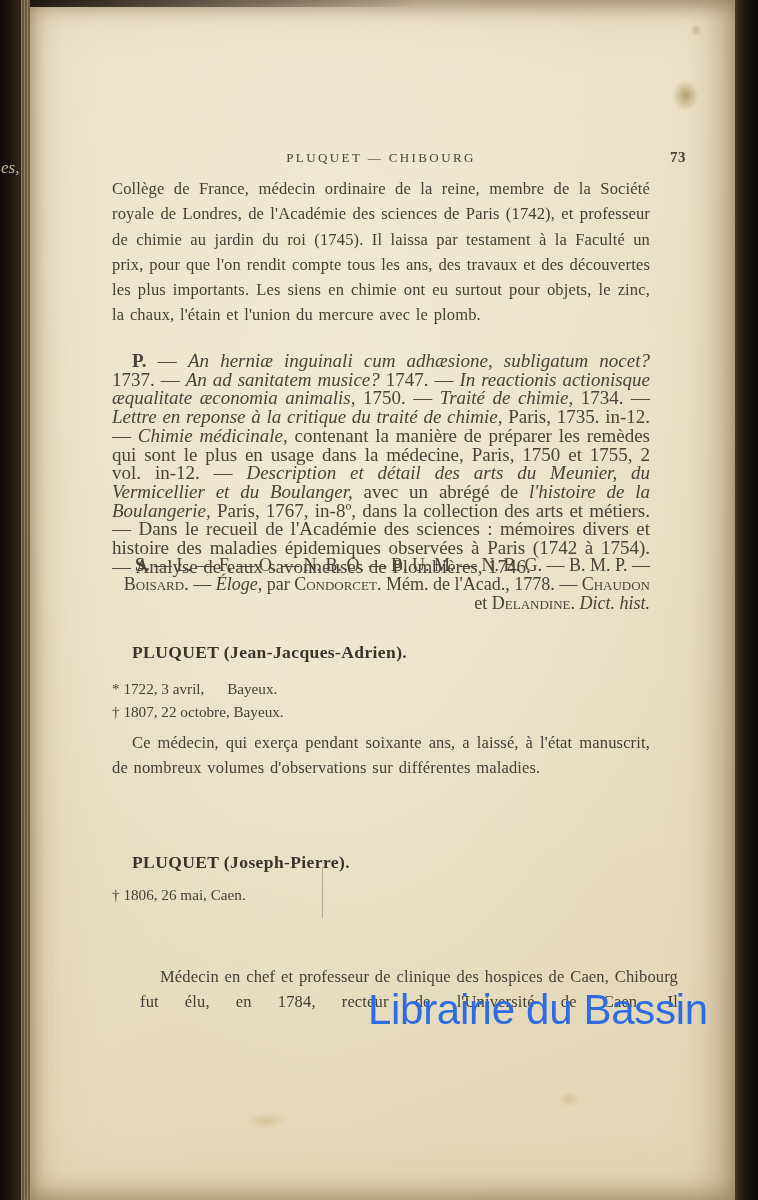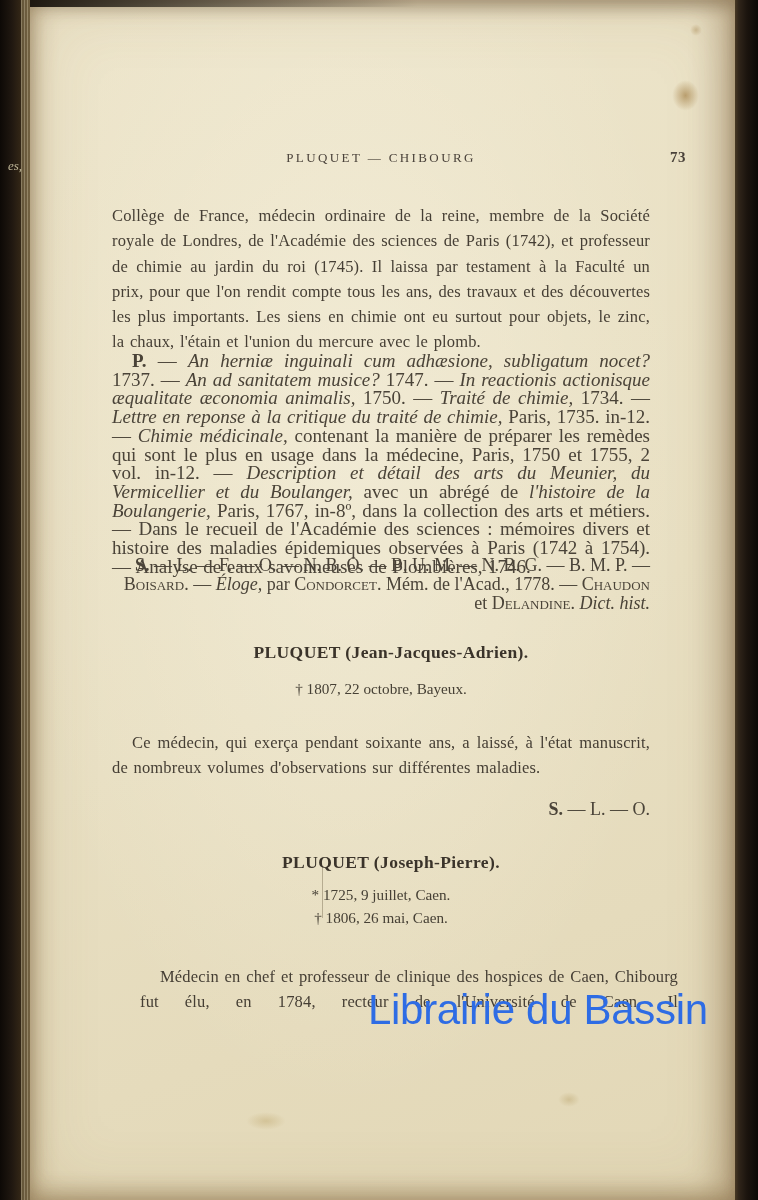--- a/index.html
+++ b/index.html
@@ -11,21 +11,21 @@
   
   .left-edge {
     position:absolute; left:0; top:0; bottom:0; width:30px;
     background:linear-gradient(to right,#0d0906,#1f1710 38%,#352817 72%,#57442a 100%);
   }
   .left-edge::after {
     content:""; position:absolute; right:0; top:0; bottom:0; width:9px; opacity:.55;
     background:repeating-linear-gradient(to right,#cfc29d 0 1px,#8a7a55 1px 3px);
   }
   .edge-text {
-    position:absolute; top:158px; left:8px; color:#d9d0ae; font-size:13px;
+    position:absolute; top:158px; left:1px; color:#d9d0ae; font-size:17px;
     font-style:italic; opacity:.85; white-space:nowrap; z-index:2;
   }
   .right-edge {
     position:absolute; right:0; top:0; bottom:0; width:23px;
     background:linear-gradient(to left,#0b0805,#1b140e 48%,#30251a 84%,#483924 100%);
   }
   
   .page {
     position:absolute; left:30px; right:23px; top:0; bottom:0;
     background:
@@ -49,27 +49,27 @@
         background:radial-gradient(ellipse, rgba(150,115,55,.35), rgba(150,115,55,0) 70%); }
   .s3 { left:216px; top:1112px; width:40px; height:18px;
         background:radial-gradient(ellipse, rgba(172,142,72,.30), rgba(172,142,72,0) 70%); }
   .s4 { left:528px; top:1092px; width:22px; height:15px;
         background:radial-gradient(ellipse, rgba(160,130,60,.28), rgba(160,130,60,0) 70%); }
   .crease { position:absolute; left:292px; top:866px; width:1px; height:52px;
         background:rgba(90,75,50,.35); border-radius:1px; }
   
   .content { position:absolute; left:82px; top:0; width:538px; height:100%;
              color:#453e34; }
-  .content > * { position:absolute; left:0; width:538px; margin:0;text-align:center; }
+  .content > * { position:absolute; left:0; width:538px; margin:0; }
   .running-head { top:150px; text-align:center; font-size:13px; letter-spacing:2.4px;
                   color:#4a423a; }
   .folio { position:absolute; right:-36px; top:-1px; letter-spacing:.5px; font-size:15px;font-weight:bold; }
   .para { font-size:16.5px; line-height:25.3px; text-align:justify; text-indent:20px;
           word-spacing:1.4px; letter-spacing:.15px; }
-  .noindent { text-indent:0;margin-top:27px; }
+  .noindent { text-indent:0; }
   .justify-last { text-align-last:justify; }
   .p1       { top:176px; }
   .biblio   { top:352px; font-size:19px; line-height:18.7px; text-align:justify;
               text-indent:20px; word-spacing:.8px; color:#4a4338; }
   .refsline { font-size:18px; line-height:18.9px; text-align:right; color:#4a4338; }
   .refs-main   { top:556px; }
   .e1-heading  { top:642px; }
   .entry-heading { font-size:17.5px; font-weight:bold; text-indent:20px;
                    letter-spacing:.4px; color:#3a332a; }
   .vitals { font-size:15.2px; line-height:22.5px; color:#464035; }
@@ -115,28 +115,27 @@
       </div>
 
       <p class="para noindent p1">Collège de France, médecin ordinaire de la reine, membre de la Société royale de Londres, de l'Académie des sciences de Paris (1742), et professeur de chimie au jardin du roi (1745). Il laissa par testament à la Faculté un prix, pour que l'on rendit compte tous les ans, des travaux et des découvertes les plus importants. Les siens en chimie ont eu surtout pour objets, le zinc, la chaux, l'étain et l'union du mercure avec le plomb.</p>
 
       <p class="biblio"><span class="bd">P.</span><span> — </span><span class="it">An herniæ inguinali cum adhæsione, subligatum nocet?</span><span> 1737. — </span><span class="it">An ad sanitatem musice?</span><span> 1747. — </span><span class="it">In reactionis actionisque æqualitate æconomia animalis,</span><span> 1750. — </span><span class="it">Traité de chimie,</span><span> 1734. — </span><span class="it">Lettre en reponse à la critique du traité de chimie,</span><span> Paris, 1735. in-12. — </span><span class="it">Chimie médicinale,</span><span> contenant la manière de préparer les remèdes qui sont le plus en usage dans la médecine, Paris, 1750 et 1755, 2 vol. in-12. — </span><span class="it">Description et détail des arts du Meunier, du Vermicellier et du Boulanger,</span><span> avec un abrégé de </span><span class="it">l'histoire de la Boulangerie,</span><span> Paris, 1767, in-8º, dans la collection des arts et métiers. — Dans le recueil de l'Académie des sciences : mémoires divers et histoire des maladies épidemiques observées à Paris (1742 à 1754). — Analyse de eaux savonneuses de Plombières, 1746.</span></p>
 
       <p class="refsline refs-main"><span class="bd">S.</span><span> — L. — F. — O. — N. B. O. — B. U. M. — N. B. G. — B. M. P. — </span><span class="sc">Boisard</span><span>. — </span><span class="it">Éloge,</span><span> par </span><span class="sc">Condorcet</span><span>. Mém. de l'Acad., 1778. — </span><span class="sc">Chaudon</span><span> et </span><span class="sc">Delandine</span><span>. </span><span class="it">Dict. hist.</span></p>
 
       <h2 class="entry-heading e1-heading">PLUQUET (Jean-Jacques-Adrien).</h2>
       <div class="vitals e1-vitals">
+        <div>* 1722, 3 avril,&nbsp;&nbsp;&nbsp;&nbsp;&nbsp;&nbsp;Bayeux.</div>
         <div>† 1807, 22 octobre, Bayeux.</div>
       </div>
       <p class="para e1-body">Ce médecin, qui exerça pendant soixante ans, a laissé, à l'état manuscrit, de nombreux volumes d'observations sur différentes maladies.</p>
-      <p class="refsline e1-refs"><span class="bd">S.</span><span> — L. — O.</span></p>
 
       <h2 class="entry-heading e2-heading">PLUQUET (Joseph-Pierre).</h2>
       <div class="vitals e2-vitals">
-        <div>* 1725, 9 juillet, Caen.</div>
         <div>† 1806, 26 mai, Caen.</div>
       </div>
       <p class="para justify-last e2-body">Médecin en chef et professeur de clinique des hospices de Caen, Chibourg fut élu, en 1784, recteur de l'Université de Caen. Il</p>
 
     </div>
 
     <div class="watermark" style="color: rgb(46, 108, 228);">Librairie du Bassin</div>
   </div>
 </div>
 

